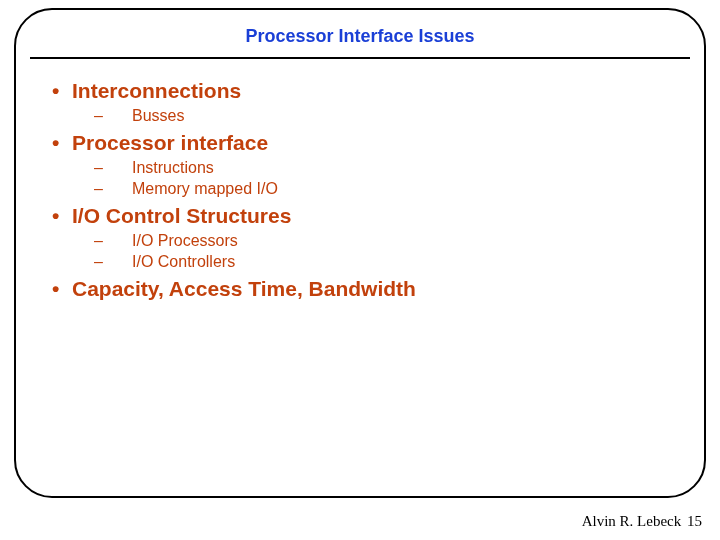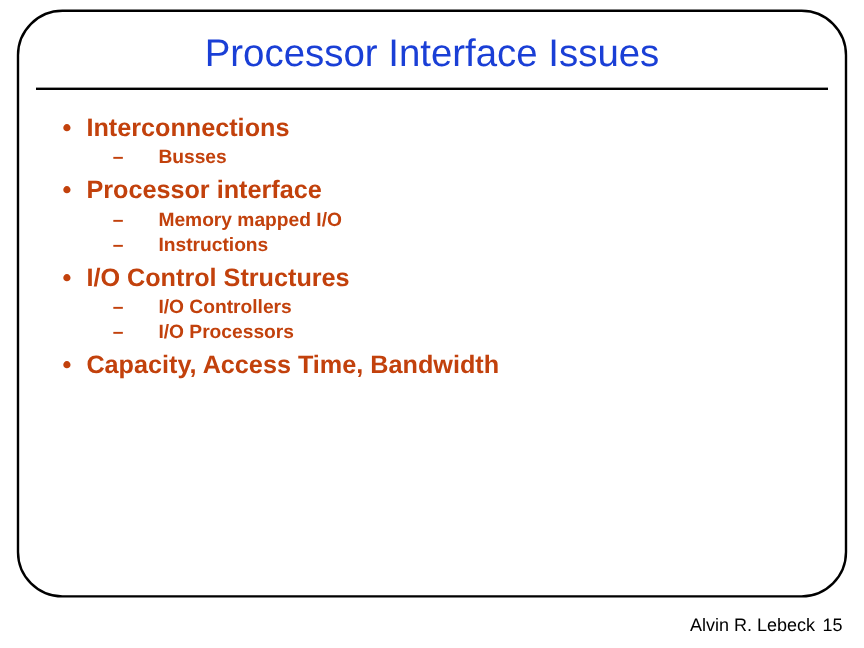--- a/index.html
+++ b/index.html
@@ -20,22 +20,22 @@
     border-radius: 38px;
     padding: 0;
   }
   .title-wrap {
     text-align: center;
     padding-top: 16px;
     padding-bottom: 10px;
   }
   .title {
     color: #1a3fd6;
-    font-size: 32px;
-    font-weight: normal;
+    font-size: 18px;
+    font-weight: bold;
   }
   .hr {
     border: none;
     border-top: 2px solid #000;
     margin: 0 14px 0 14px;
   }
   .content {
     padding: 14px 36px 0 36px;
     color: #c2410c;
   }
@@ -48,61 +48,61 @@
   }
   .l1::before {
     content: "•";
     position: absolute;
     left: 0;
     top: 0;
     font-size: 21px;
   }
   .l2 {
     font-size: 16px;
-    font-weight: bold;
+    font-weight: normal;
     margin: 3px 0 3px 42px;
     padding-left: 38px;
     position: relative;
   }
   .l2::before {
     content: "–";
     position: absolute;
     left: 0;
     top: 0;
   }
   .footer {
     position: absolute;
     right: 18px;
     bottom: 10px;
-    font-family: Liberation Sans, sans-serif;
+    font-family: Liberation Serif, serif;
     font-size: 15px;
     color: #000;
   }
   .footer .num { margin-left: 2px; }
 </style>
 </head>
 <body>
 
 <div class="slide-frame">
   <div class="title-wrap">
     <div class="title">Processor Interface Issues</div>
   </div>
   <hr class="hr">
   <div class="content">
 
     <div class="l1">Interconnections</div>
     <div class="l2">Busses</div>
 
     <div class="l1">Processor interface</div>
+    <div class="l2">Instructions</div>
     <div class="l2">Memory mapped I/O</div>
-    <div class="l2">Instructions</div>
 
     <div class="l1">I/O Control Structures</div>
+    <div class="l2">I/O Processors</div>
     <div class="l2">I/O Controllers</div>
-    <div class="l2">I/O Processors</div>
 
     <div class="l1">Capacity, Access Time, Bandwidth</div>
 
   </div>
 </div>
 
 <div class="footer">
   <span>Alvin R. Lebeck</span>
   <span class="num">15</span>
 </div>

